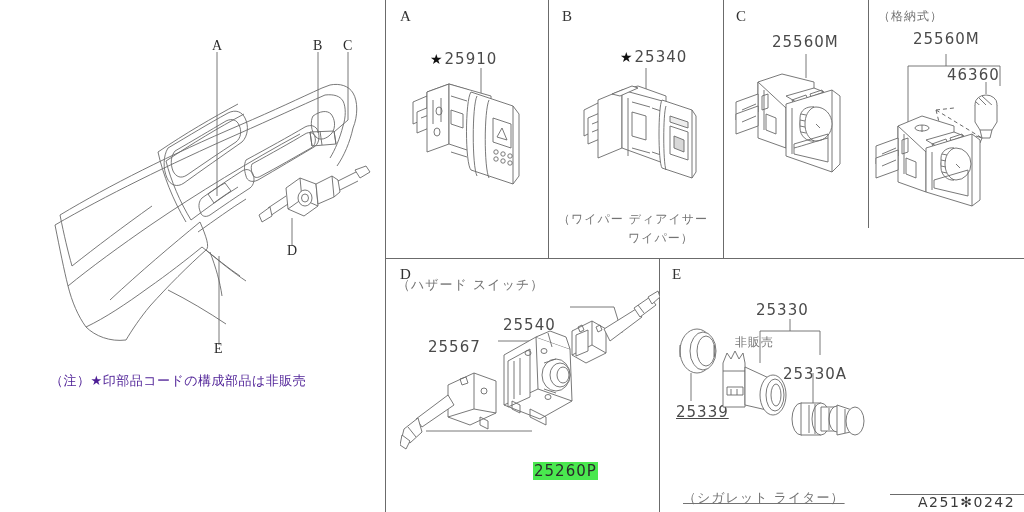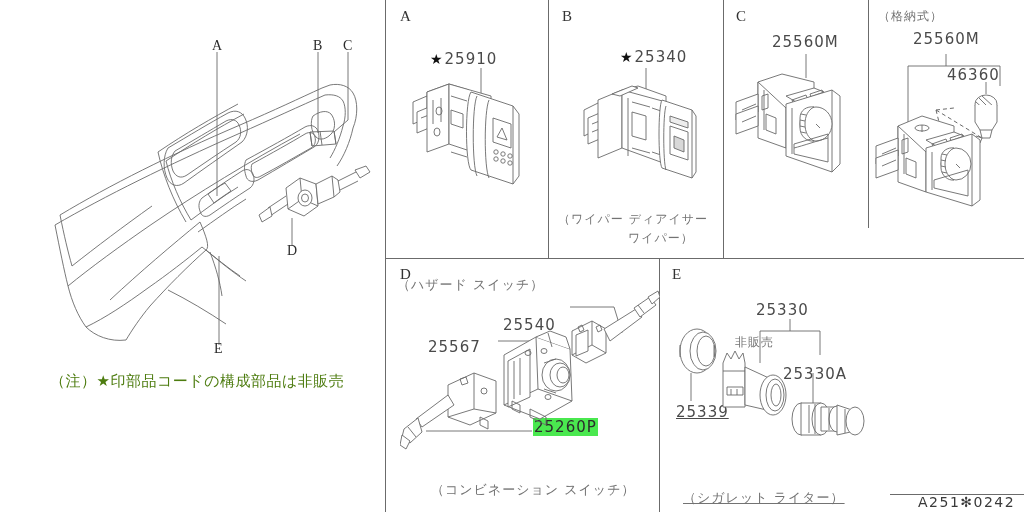--- a/index.html
+++ b/index.html
@@ -50,36 +50,37 @@
   .partnum .star {
     font-family: "DejaVu Sans", sans-serif;
     color: #111;
     font-size: 14px;
     margin-right: 1px;
   }
   .partnum.highlight {
     background: #4ae84f;
     color: #2b2b2b;
     padding: 0 1px;
+    margin-top: 44px;
   }
   
   .caption {
     position: absolute;
     font-family: "DejaVu Sans", "Liberation Sans", sans-serif;
     font-size: 13px;
     color: #737373;
     letter-spacing: 1px;
     white-space: nowrap;
   }
   .caption.jp-small { font-size: 12px; }
   .note {
     position: absolute;
     font-family: "DejaVu Sans", "Liberation Sans", sans-serif;
-    font-size: 15px;
-    color: #4d7c0f;
+    font-size: 13px;
+    color: #4c1d95;
     letter-spacing: 0.5px;
     white-space: nowrap;
     text-align: right;
   }
   .figcode {
     position: absolute;
     font-family: "DejaVu Sans", "Liberation Sans", sans-serif;
     font-size: 14px;
     color: #3a3a3a;
     letter-spacing: 1.5px;
@@ -421,21 +422,20 @@
       <ellipse class="ln-thin" cx="84" cy="106" rx="3" ry="3"></ellipse>
       <path class="ln-thin" d="M60 94 L66 92 L68 98 L62 100 Z"></path>
       <path class="ln-thin" d="M80 132 L88 136 L88 144 L80 140 Z"></path>
 
       <path class="ln-thin fillw" d="M48 110 L16 134 L22 142 L54 120 Z"></path>
       <path class="ln-thin fillw" d="M18 133 L4 144 L2 152 L10 158 L22 147 Z"></path>
       <path class="ln-thin" d="M8 142 L16 152"></path>
       <path class="ln-thin fillw" d="M2 150 L0 160 L6 164 L10 156 Z"></path>
     </svg>
   </div>
-  <div class="caption" style="left:431px; top:481px;">（コンビネーション スイッチ）</div>
 
   <div class="panel-letter" style="left:672px; top:266px;">E</div>
   <div class="partnum" style="left:756px; top:301px;">25330</div>
   <div class="partnum" style="left:783px; top:357px;margin-top:8px;">25330A</div>
   <div class="partnum" style="left:676px; top:403px;text-decoration:underline;">25339</div>
   <div class="caption jp-small" style="left:735px; top:334px;">非販売</div>
 
   <div class="abs" style="left:665px; top:315px;">
     <svg width="210" height="150" viewBox="0 0 210 150">
 

